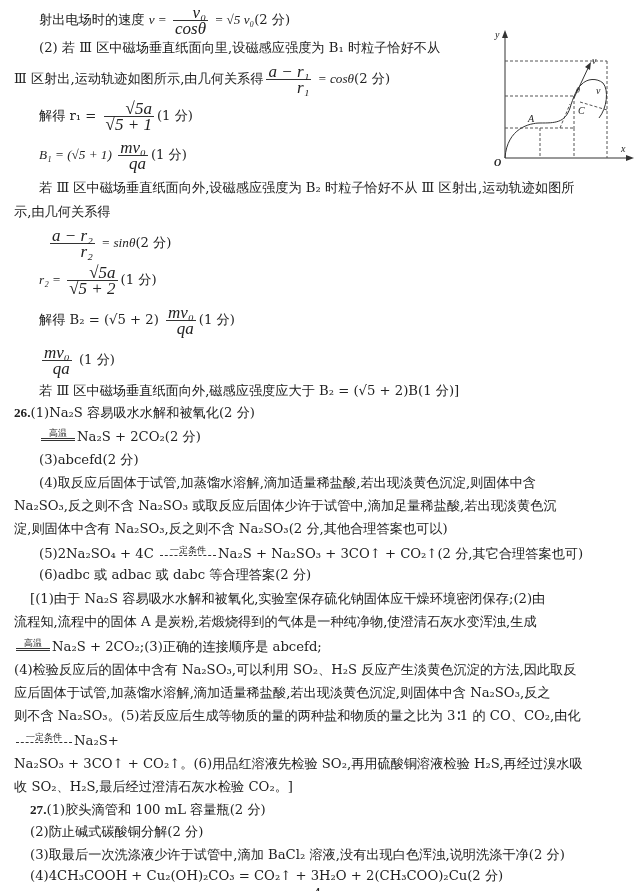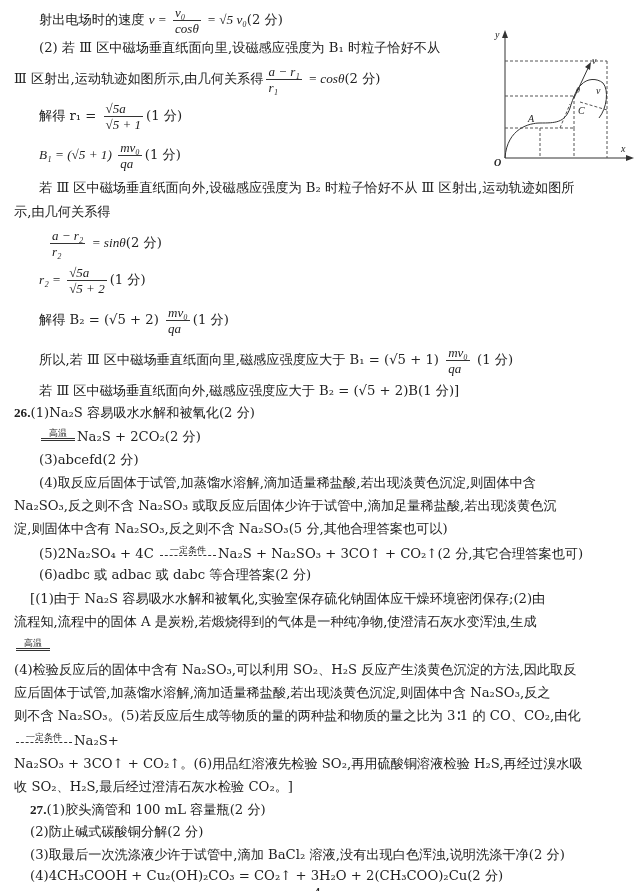--- a/index.html
+++ b/index.html
@@ -2,21 +2,21 @@
 <html><head>
 <meta charset="utf-8">
 <style>
   html, body { margin:0; padding:0; background:#ffffff; }
   body { width:635px; height:891px; position:relative; overflow:hidden;
          font-family:"DejaVu Serif","Liberation Serif",serif; color:#222; font-size:13.2px; }
   .line { position:absolute; white-space:nowrap; line-height:18px; }
   .ind { left:39px; }
   .noind { left:14px; }
   .m { font-family:"Liberation Serif","DejaVu Serif",serif; font-style:italic; }
-  .frac { display:inline-block; vertical-align:middle; text-align:left; margin:0 3px; font-family:"Liberation Serif",serif; font-style:italic; font-size:13px; }
+  .frac { display:inline-block; vertical-align:middle; text-align:right; margin:0 3px; font-family:"Liberation Serif",serif; font-style:italic; font-size:17px; }
   .frac > span { display:block; line-height:15px; padding:0 2px; }
   .frac > span.num { border-bottom:1px solid #333; }
   .bold { font-weight:bold; font-family:"Liberation Serif",serif; }
   .arrowtxt { display:inline-block; position:relative; text-align:center; vertical-align:bottom; margin:0 2px; }
   .arrowtxt .cond { display:block; font-size:9px; line-height:10px; }
   .arrowtxt .bar { display:block; border-top:1px solid #333; border-bottom:1px solid #333; height:1px; margin-bottom:5px; }
   .arrowtxt .dbar { display:block; border-top:1px dashed #333; height:1px; margin-bottom:6px; }
   .page-num { position:absolute; left:0; width:635px; text-align:center; top:870px; font-size:13px; }
   #diagram { position:absolute; left:485px; top:28px; }
 </style>
@@ -50,21 +50,21 @@
 
 <div class="line ind" style="top:265px">
   <span class="m">r₂ = </span><span class="frac"><span class="num">√5a</span><span>√5 + 2</span></span><span>(1 分)</span>
 </div>
 
 <div class="line ind" style="top:305px">
   <span>解得 B₂ = (√5 + 2) </span><span class="frac"><span class="num">mv₀</span><span>qa</span></span><span>(1 分)</span>
 </div>
 
 <div class="line ind" style="top:345px">
-  <span>所以,若 Ⅲ 区中磁场垂直纸面向里,磁感应强度应大于 B₁ = (√5 + 1) </span><span class="frac"><span class="num">mv₀</span><span>qa</span></span><span> (1 分)</span>
+  <span class="frac"><span class="num">mv₀</span><span>qa</span></span><span> (1 分)</span>
 </div>
 
 <div class="line ind" style="top:382px">若 Ⅲ 区中磁场垂直纸面向外,磁感应强度应大于 B₂ = (√5 + 2)B(1 分)]</div>
 
 <svg id="diagram" width="150" height="145" viewBox="0 0 150 145">
   <g stroke="#333" fill="none" stroke-width="1">
     <line x1="20" y1="130" x2="20" y2="5"></line>
     <polygon points="20,2 17,10 23,10" fill="#333" stroke="none"></polygon>
     <line x1="20" y1="130" x2="146" y2="130"></line>
     <polygon points="149,130 141,127 141,133" fill="#333" stroke="none"></polygon>
@@ -99,32 +99,32 @@
   <span class="bold">26.</span><span>(1)Na₂S 容易吸水水解和被氧化(2 分)</span>
 </div>
 
 <div class="line ind" style="top:428px">
   <span class="arrowtxt" style="width:34px"><span class="cond">高温</span><span class="bar"></span></span><span>Na₂S + 2CO₂(2 分)</span>
 </div>
 
 <div class="line ind" style="top:451px">(3)abcefd(2 分)</div>
 <div class="line ind" style="top:474px">(4)取反应后固体于试管,加蒸馏水溶解,滴加适量稀盐酸,若出现淡黄色沉淀,则固体中含</div>
 <div class="line noind" style="top:497px">Na₂SO₃,反之则不含 Na₂SO₃ 或取反应后固体少许于试管中,滴加足量稀盐酸,若出现淡黄色沉</div>
-<div class="line noind" style="top:520px">淀,则固体中含有 Na₂SO₃,反之则不含 Na₂SO₃(5 分,其他合理答案也可以)</div>
+<div class="line noind" style="top:520px">淀,则固体中含有 Na₂SO₃,反之则不含 Na₂SO₃(2 分,其他合理答案也可以)</div>
 
 <div class="line ind" style="top:545px">
   <span>(5)2Na₂SO₄ + 4C </span><span class="arrowtxt" style="width:56px"><span class="cond">一定条件</span><span class="dbar"></span></span><span>Na₂S + Na₂SO₃ + 3CO↑ + CO₂↑(2 分,其它合理答案也可)</span>
 </div>
 
 <div class="line ind" style="top:566px">(6)adbc 或 adbac 或 dabc 等合理答案(2 分)</div>
 <div class="line ind" style="top:590px; left:30px">[(1)由于 Na₂S 容易吸水水解和被氧化,实验室保存硫化钠固体应干燥环境密闭保存;(2)由</div>
 <div class="line noind" style="top:613px">流程知,流程中的固体 A 是炭粉,若煅烧得到的气体是一种纯净物,使澄清石灰水变浑浊,生成</div>
 
 <div class="line noind" style="top:638px">
-  <span class="arrowtxt" style="width:34px"><span class="cond">高温</span><span class="bar"></span></span>
+  <span class="arrowtxt" style="width:34px"><span class="cond">高温</span><span class="bar"></span></span><span>Na₂S + 2CO₂;(3)正确的连接顺序是 abcefd;</span>
 </div>
 
 <div class="line noind" style="top:661px">(4)检验反应后的固体中含有 Na₂SO₃,可以利用 SO₂、H₂S 反应产生淡黄色沉淀的方法,因此取反</div>
 <div class="line noind" style="top:684px">应后固体于试管,加蒸馏水溶解,滴加适量稀盐酸,若出现淡黄色沉淀,则固体中含 Na₂SO₃,反之</div>
 <div class="line noind" style="top:707px">则不含 Na₂SO₃。(5)若反应后生成等物质的量的两种盐和物质的量之比为 3∶1 的 CO、CO₂,由化</div>
 
 <div class="line noind" style="top:732px">
   <span class="arrowtxt" style="width:56px"><span class="cond">一定条件</span><span class="dbar"></span></span><span>Na₂S+</span>
 </div>
 

